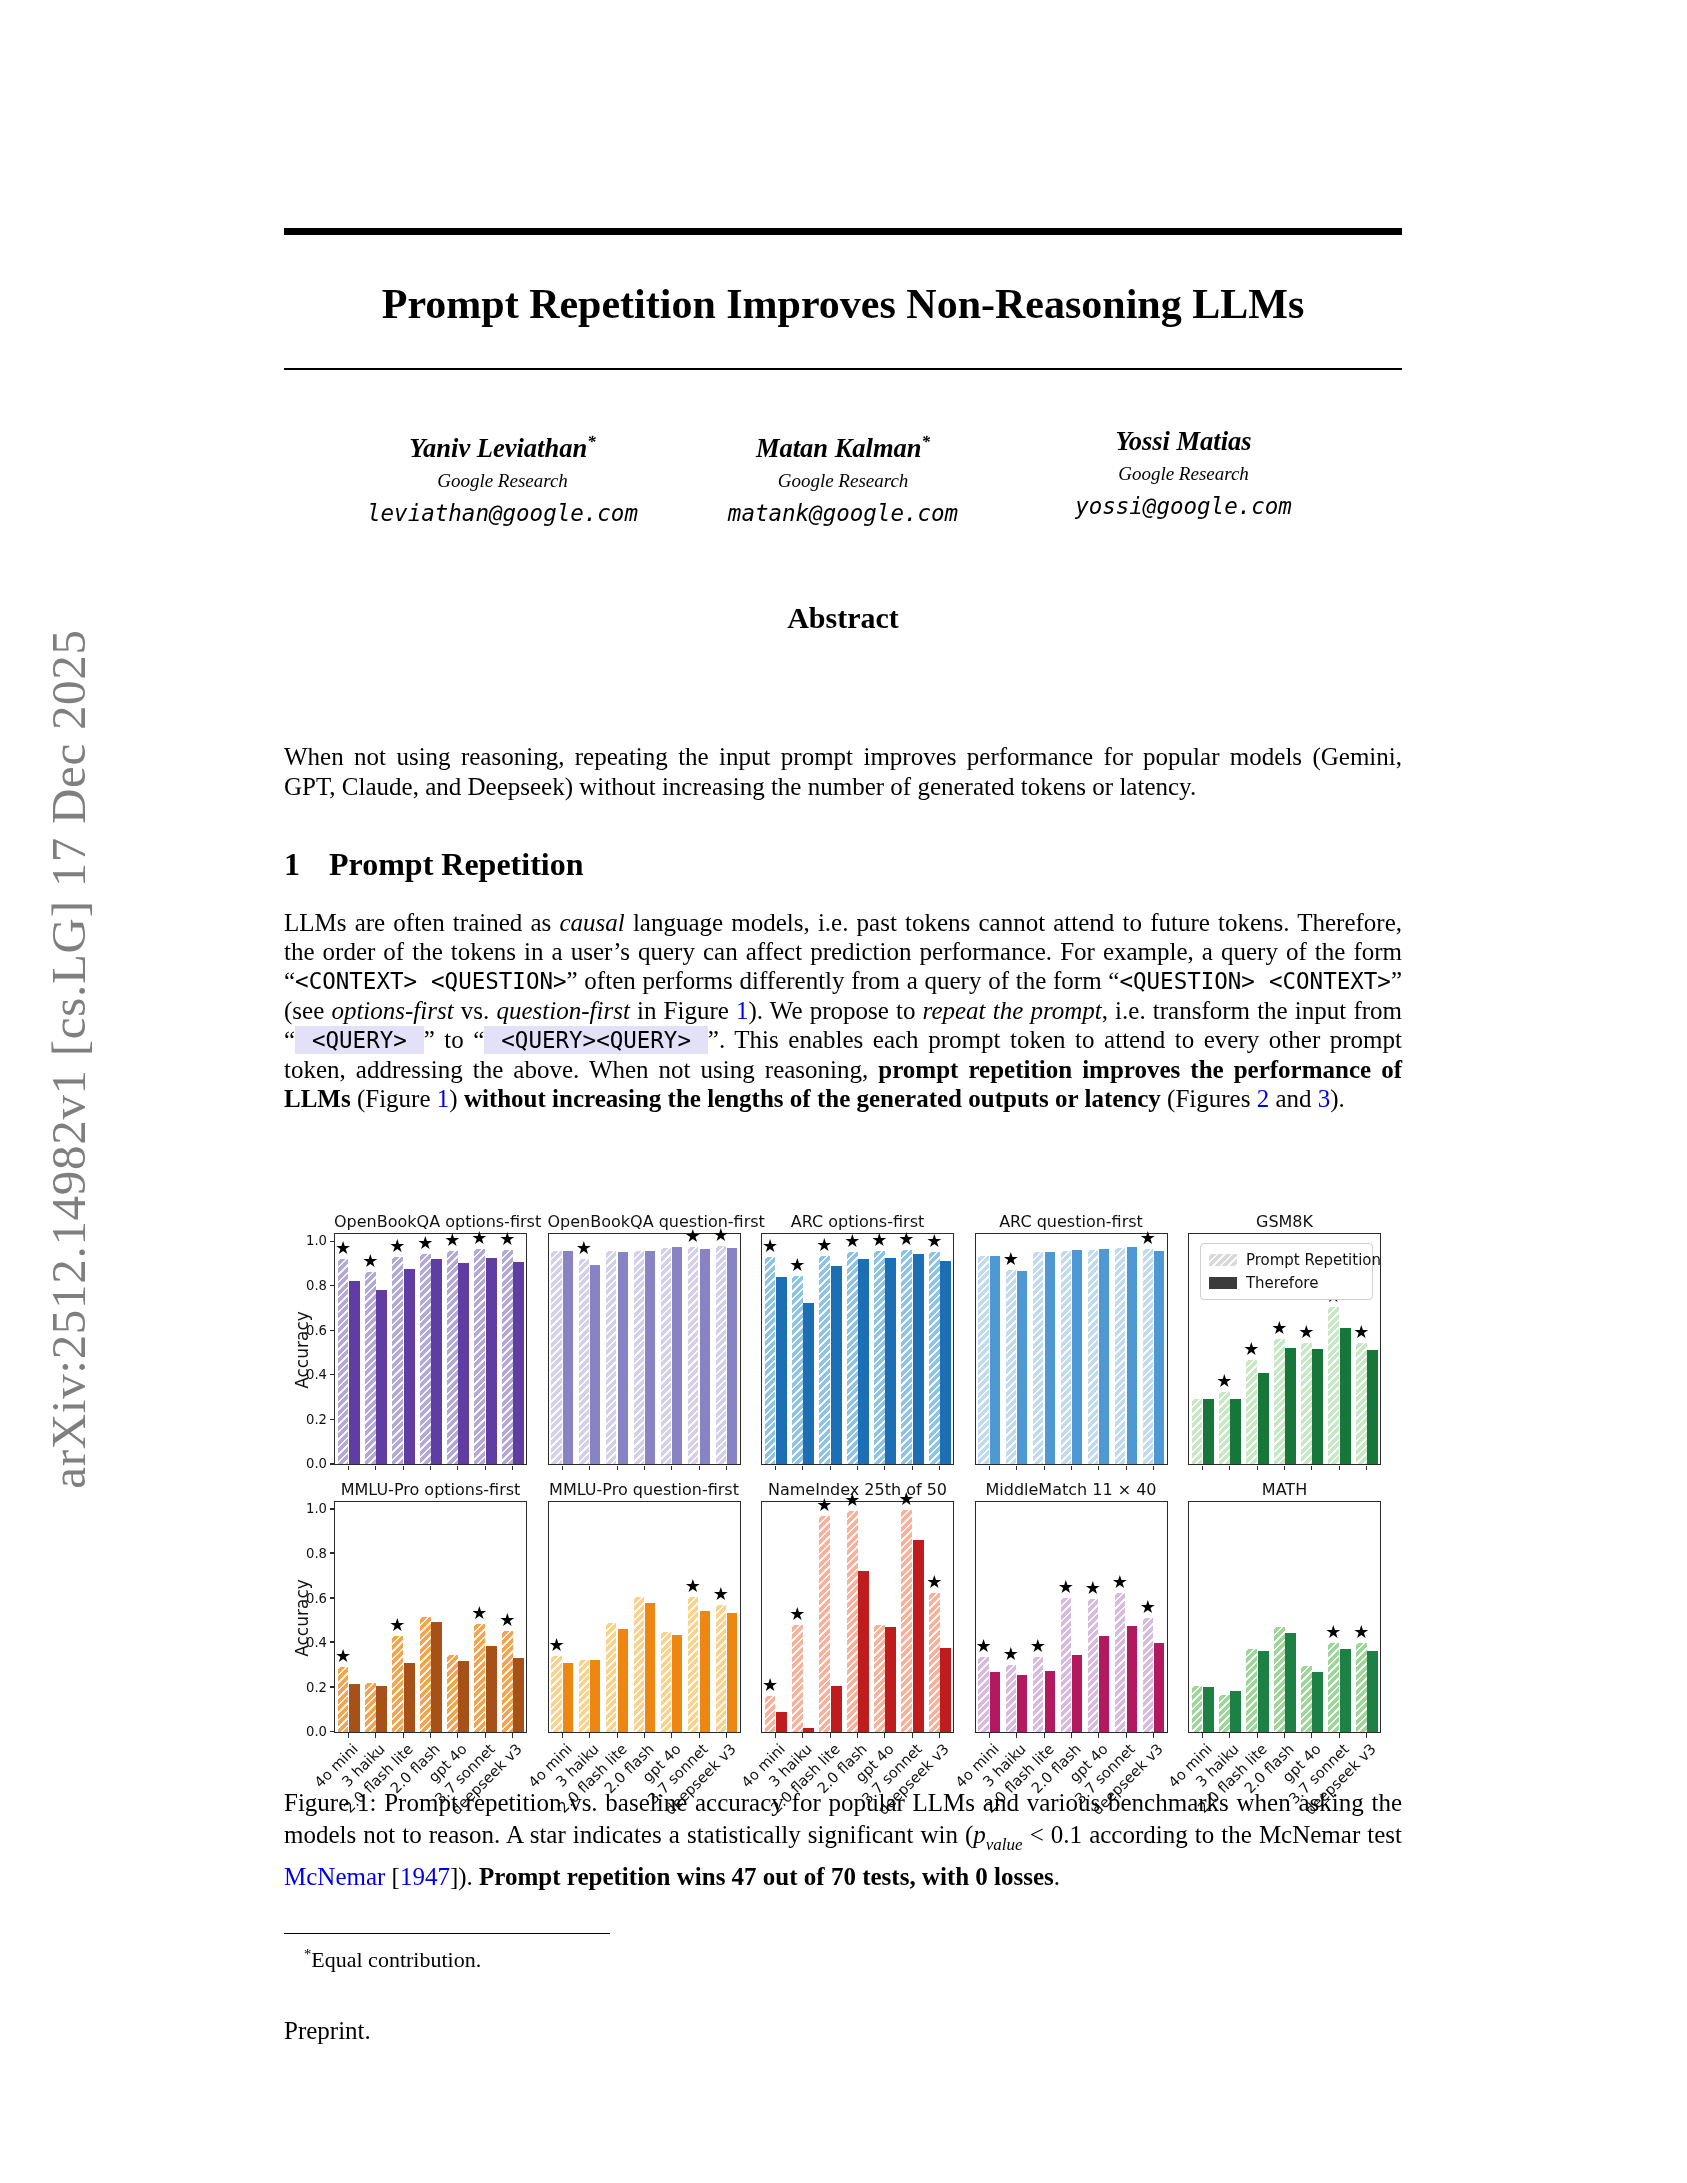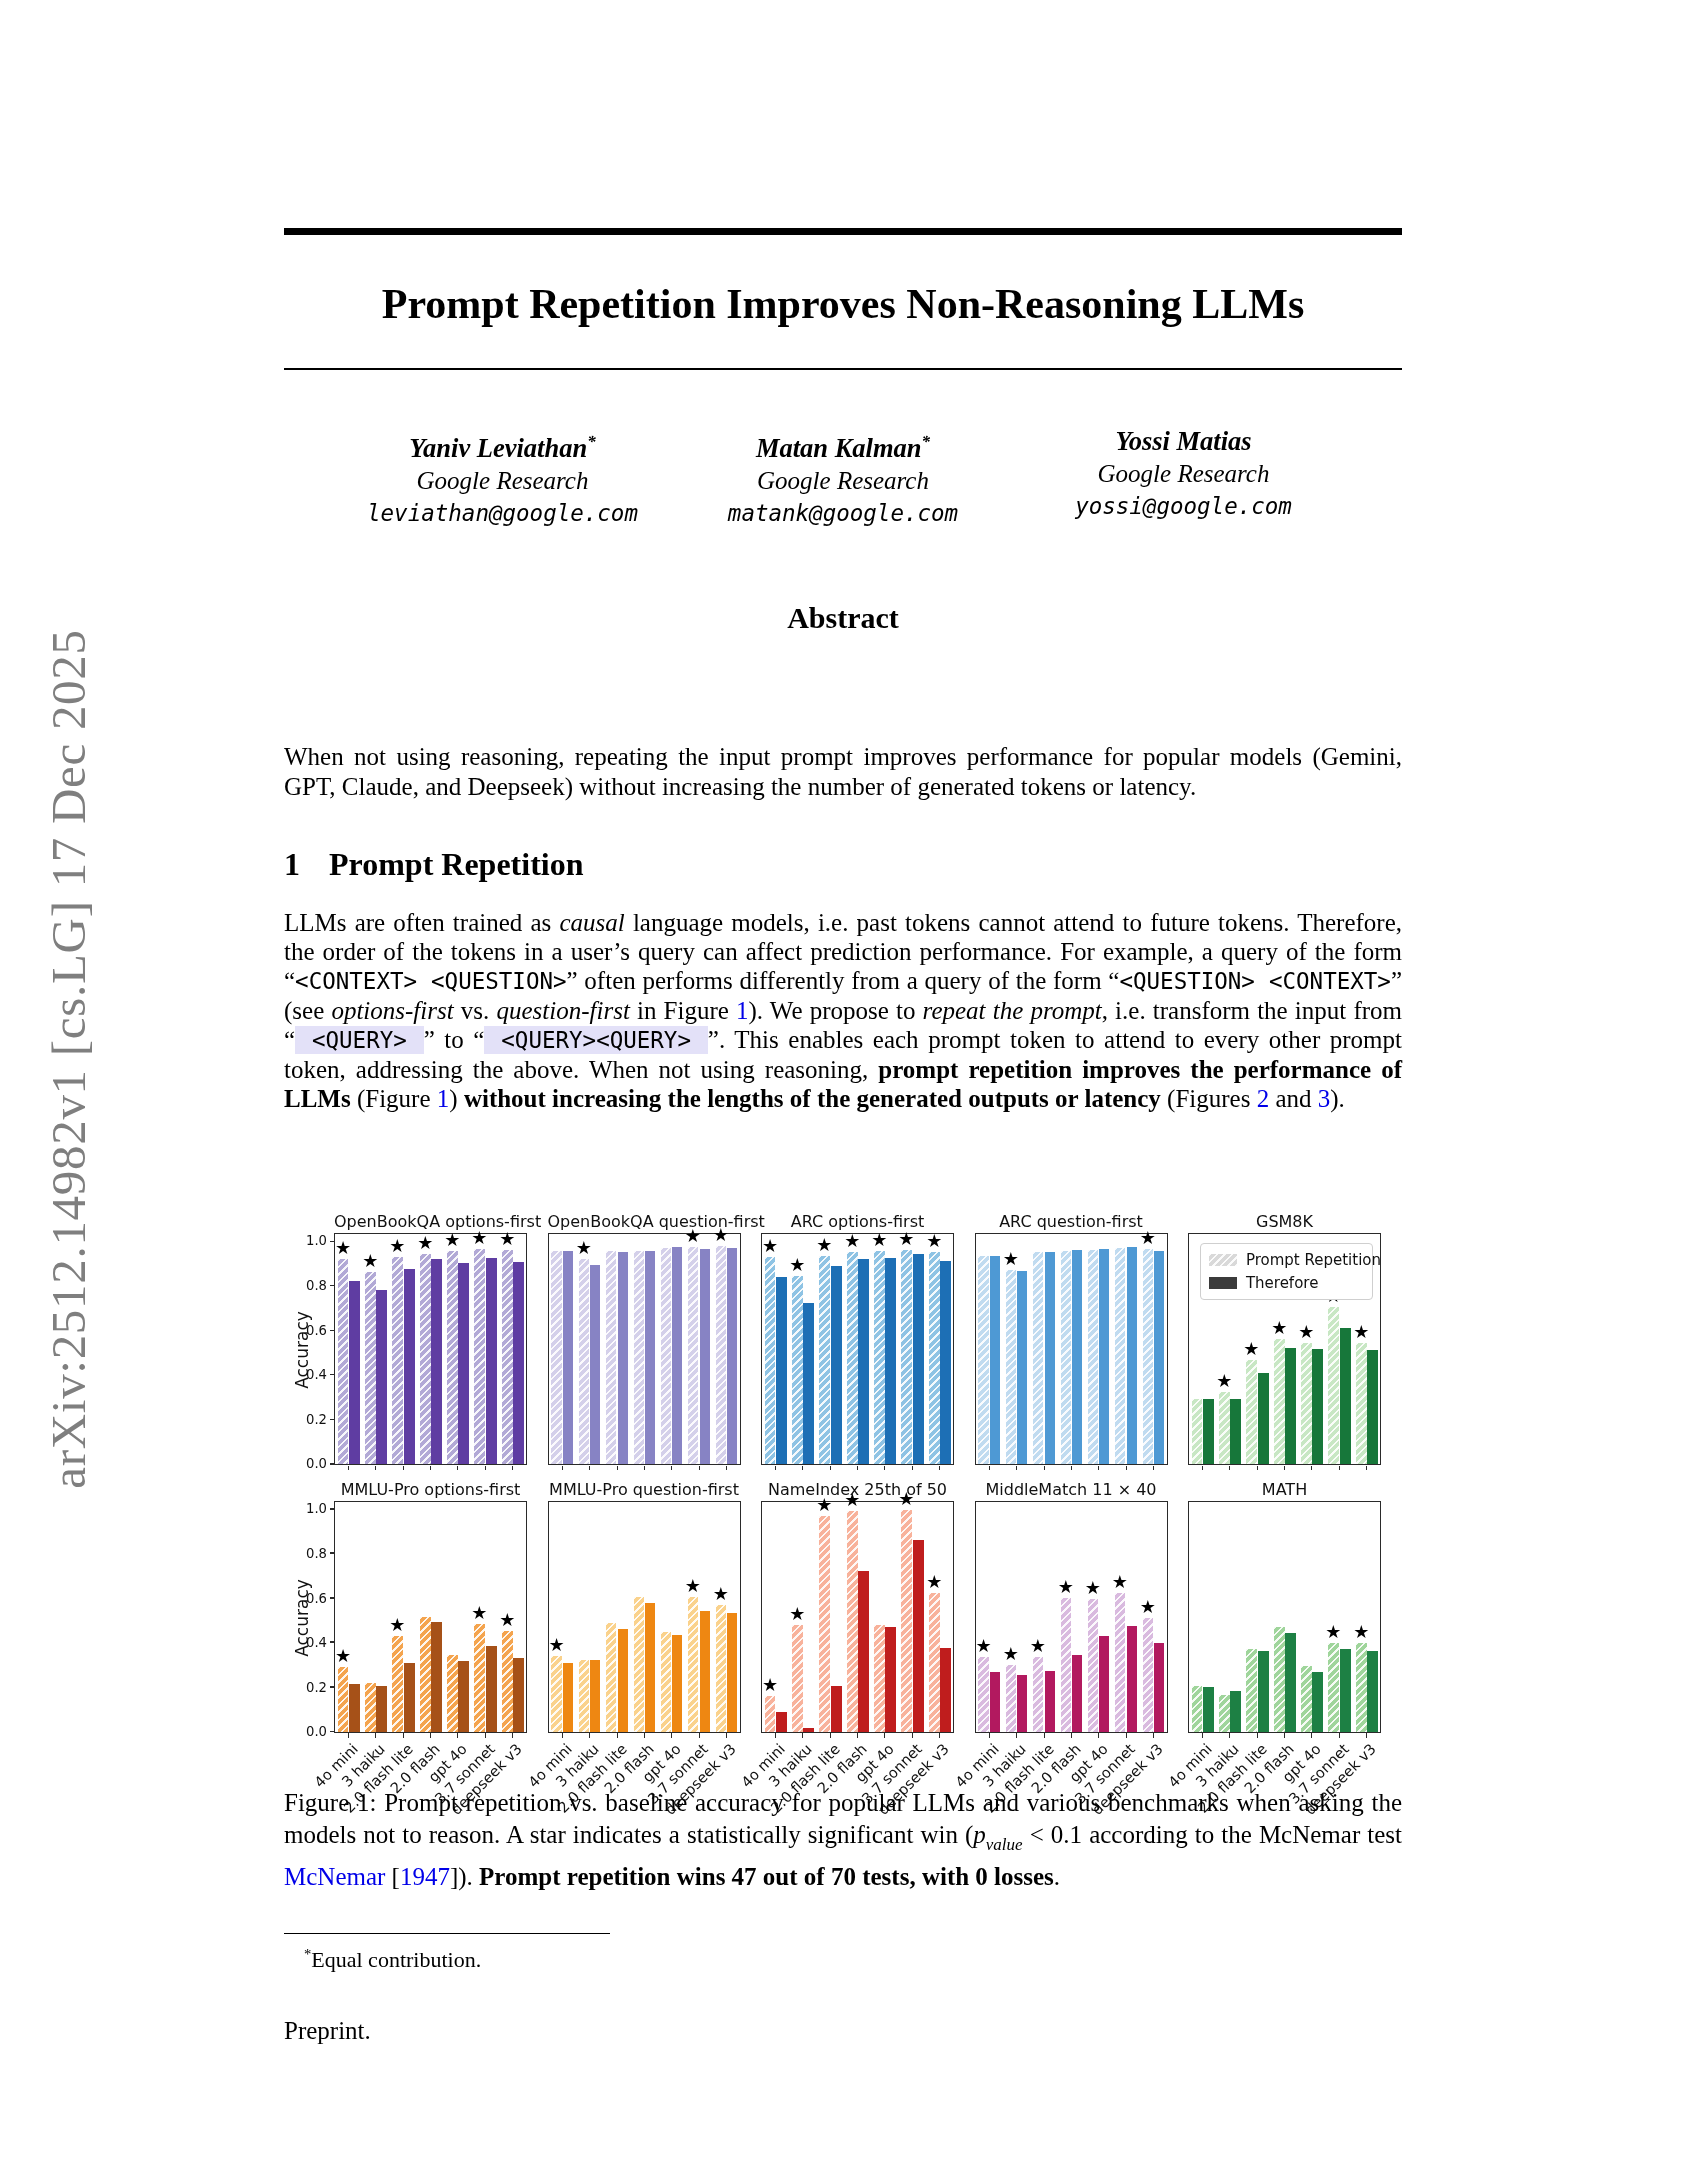--- a/index.html
+++ b/index.html
@@ -23,21 +23,21 @@
 
   .paper-title {
     left:284px; top:278px; width:1118px; text-align:center;
     font-size:42px; font-weight:bold; line-height:53px;
   }
 
   .authors { left:284px; top:425px; width:1118px; display:flex; justify-content:space-between; padding:0 63px; }
   .author  { width:311px; text-align:center;font-style:italic; }
   .author .name  { font-size:26.5px; font-weight:bold; line-height:33px; }
   .author .name sup { font-size:17px; }
-  .author .affil { font-size:25px; line-height:32px; }
+  .author .affil { font-size:19px; line-height:32px; }
   .author .email { font-family:"DejaVu Sans Mono", monospace; font-size:22.5px; line-height:32px; }
 
   .abstract-heading { left:284px; top:601px; width:1118px; text-align:center; font-size:30px; font-weight:bold; }
   .abstract-text { left:284px; top:742px; width:1118px; font-size:25px; line-height:30px; text-align:justify; }
 
   .section-heading { left:284px; top:846px; width:1118px; font-size:32px; font-weight:bold; }
   .section-heading .num { margin-right:29px; }
 
   .body-par { left:284px; top:908px; width:1118px; font-size:25px; line-height:29px; text-align:justify; }
 

